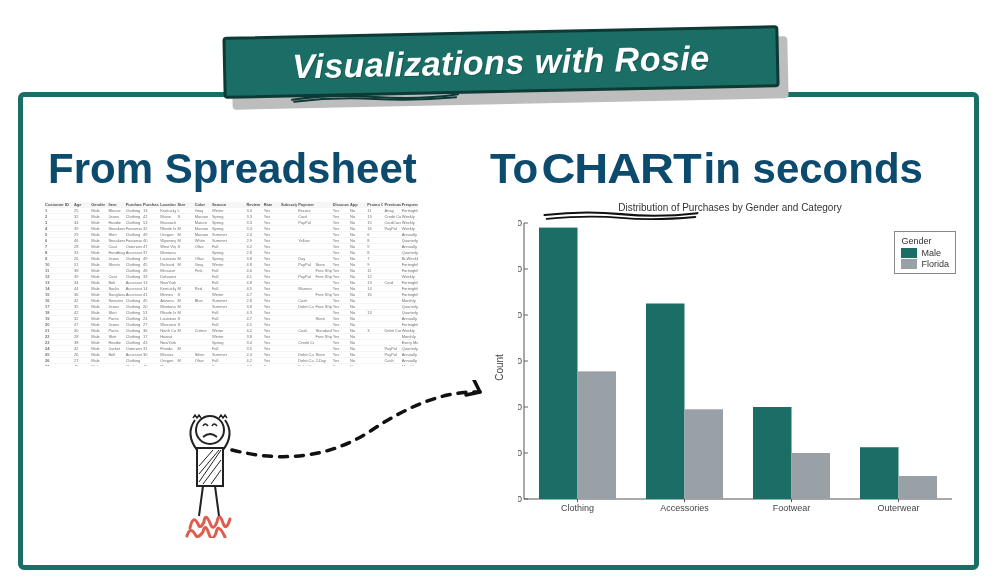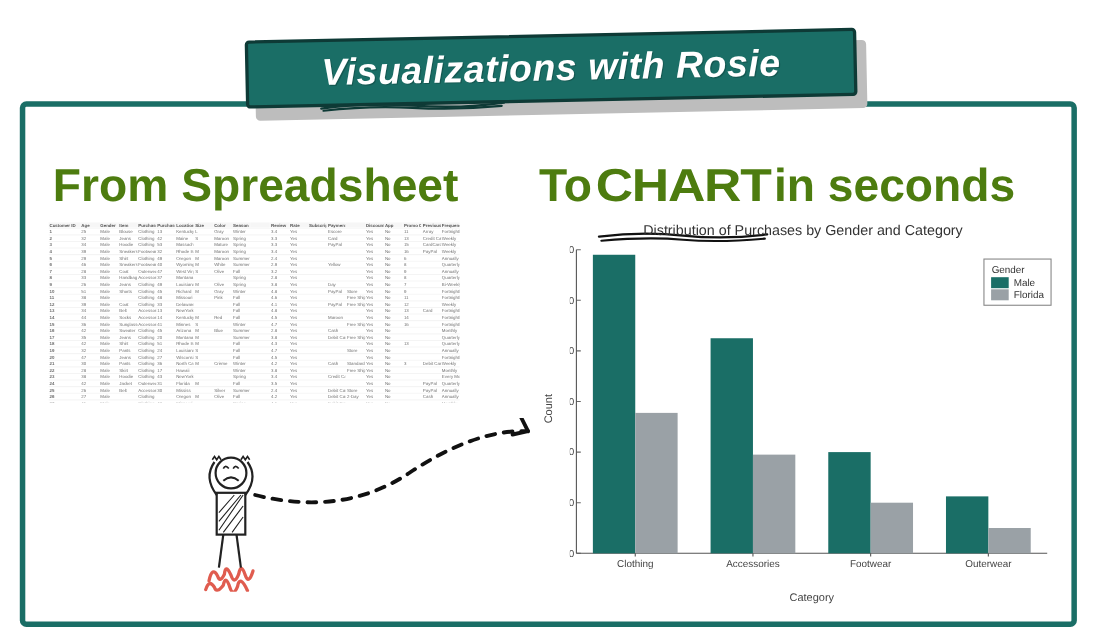--- a/index.html
+++ b/index.html
@@ -54,21 +54,21 @@
     width: 170px; height: 10px;
     transform: rotate(-1.2deg);
     pointer-events: none;
   }
   .title-underline svg { width: 100%; height: 100%; }
   .heading-left, .heading-right {
     position: absolute;
     top: 145px;
     font-size: 42px;
     font-weight: bold;
-    color: #4d7c0f;
+    color: #0c4a6e;
     white-space: nowrap;
   }
   .heading-left { left: 48px; }
   .heading-right { left: 490px; }
   .heading-right .chart-word {
     display: inline-block;
     transform: scaleX(1.12);
     letter-spacing: -1px;
     position: relative;
   }
@@ -117,21 +117,21 @@
   }
   
   .chart-wrap {
     position: absolute;
     left: 490px; top: 202px;
     width: 480px; height: 350px;
     font-family: Arial, sans-serif;
   }
   .chart-title {
     text-align: center;
-    font-size: 13px;
+    font-size: 10px;
     color: #333;
     margin-bottom: 4px;
   }
   .chart-plot {
     position: relative;
     left: 28px;
     width: 440px;
     height: 300px;
   }
   .chart-plot-inner {
@@ -916,21 +916,20 @@
         <text x="273.5" y="294" text-anchor="middle" font-size="9" fill="#444" font-family="Arial">Footwear</text>
         <line x1="273.5" y1="282" x2="273.5" y2="285" stroke="#555"></line>
         <rect x="341.98" y="230.25" width="38.519999999999996" height="51.75" fill="#1a6e66"></rect>
         <rect x="380.5" y="259" width="38.519999999999996" height="23" fill="#9aa1a6"></rect>
         <text x="380.5" y="294" text-anchor="middle" font-size="9" fill="#444" font-family="Arial">Outerwear</text>
         <line x1="380.5" y1="282" x2="380.5" y2="285" stroke="#555"></line>
       </svg>
     <div class="ylabel">
         <span>Count</span>
       </div>
-    <div class="xlabel">Category</div>
     <div class="legend">
       <div class="legend-title">Gender</div>
       <div id="legend-rows">
           <div class="legend-row">
             <div class="legend-sw" style="background: rgb(26, 110, 102);"></div>
             <span>Male</span>
           </div>
           <div class="legend-row">
             <div class="legend-sw" style="background: rgb(154, 161, 166);"></div>
             <span>Florida</span>

